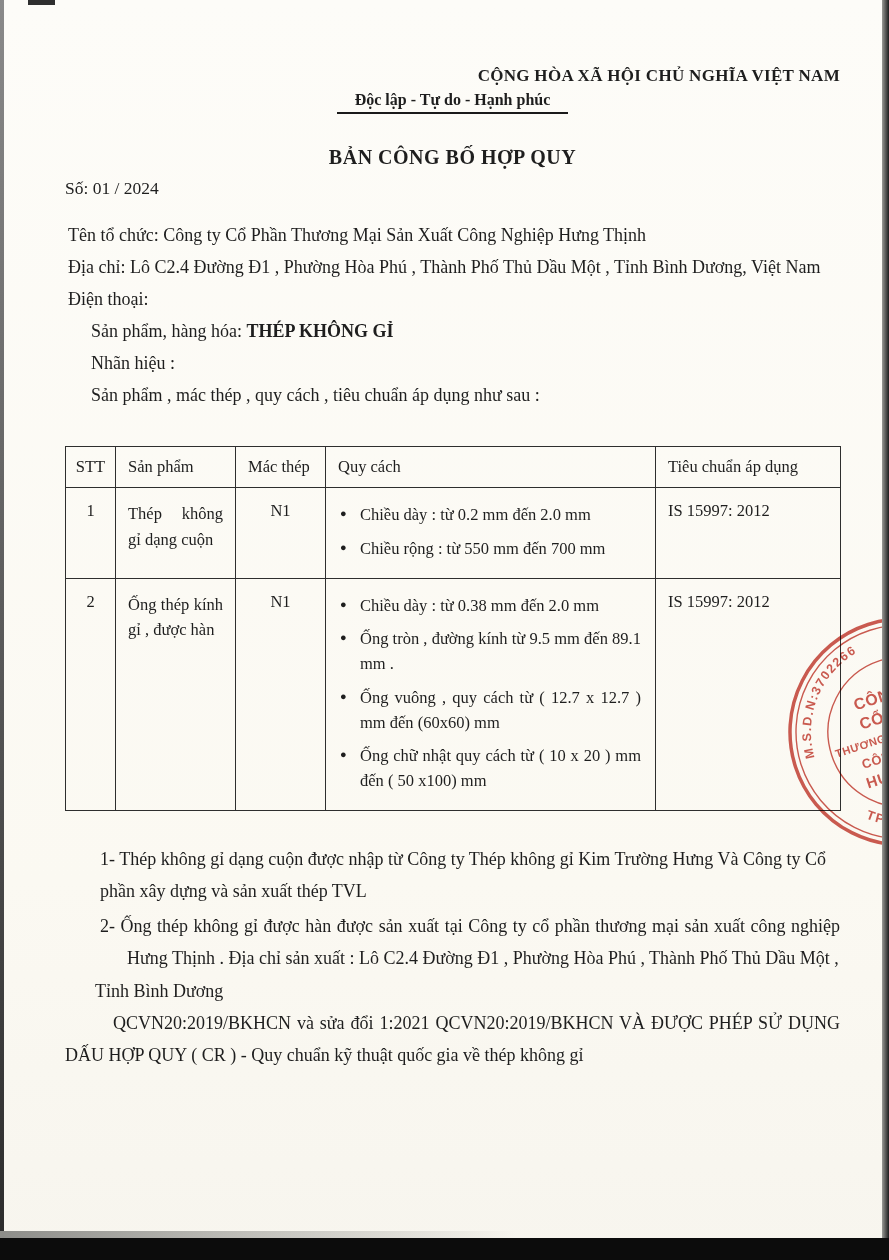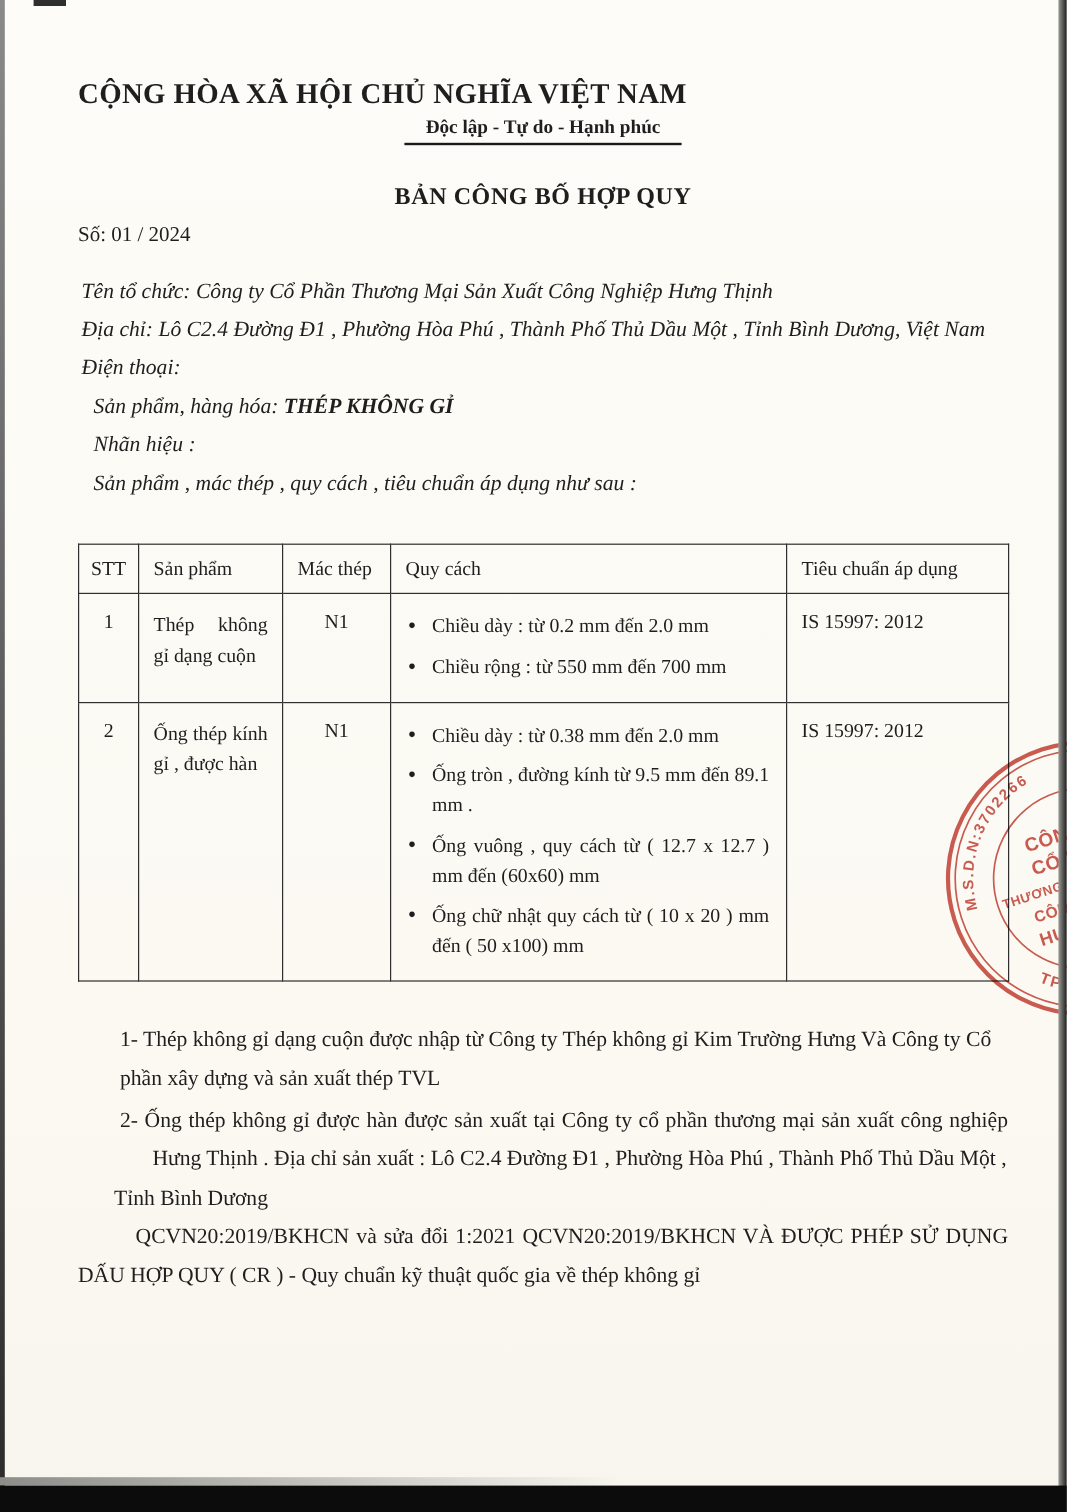--- a/index.html
+++ b/index.html
@@ -7,30 +7,30 @@
     width:889px;height:1260px;overflow:hidden;position:relative;
     background:linear-gradient(180deg,#fdfcf8 0%,#fbf9f2 70%,#f7f5ee 100%);
     font-family:"Liberation Serif","DejaVu Serif",serif;
     color:#1e1e1e;
     --stamp-color:#c23b30;
   }
   .page{position:relative;width:889px;height:1260px;box-sizing:border-box;
         padding:66px 49px 0 65px;overflow:hidden;}
   p{margin:0;}
   
-  .country{text-align:left;font-weight:bold;font-size:24px;letter-spacing:.3px;}
+  .country{text-align:right;font-weight:bold;font-size:17px;letter-spacing:.3px;}
   .motto-wrap{text-align:center;margin-top:5px;}
   .motto{display:inline-block;font-weight:bold;font-size:16px;
          border-bottom:2px solid #1a1a1a;padding:0 18px 3px;}
   .doc-title{text-align:center;font-weight:bold;font-size:20px;letter-spacing:.5px;margin-top:32px;}
   .doc-number{font-size:17.5px;margin-top:9px;}
   
-  .info{margin-top:20px;font-size:18px;line-height:1.78;font-style:italic;}
+  .info{margin-top:20px;font-size:18px;line-height:1.78;}
   .info .g1{margin-left:3px;}
-  .info .g2{margin-left:13px;}
+  .info .g2{margin-left:26px;}
   .info b{font-weight:bold;}
   
   table{border-collapse:collapse;width:775px;margin-top:35px;font-size:16.5px;table-layout:fixed;font-family:Liberation Serif, serif;}
   th,td{border:1px solid #2e2e2e;}
   th{font-weight:normal;height:40px;text-align:left;padding:0 0 0 12px;vertical-align:middle;}
   th.c-stt{text-align:center;padding:0;}
   td{vertical-align:top;padding:10px 12px;}
   td.c-stt{text-align:center;padding-top:13px;}
   td.c-prod{text-align:justify;padding-top:13px;line-height:1.55;}
   td.c-grade{text-align:center;padding-top:13px;}

